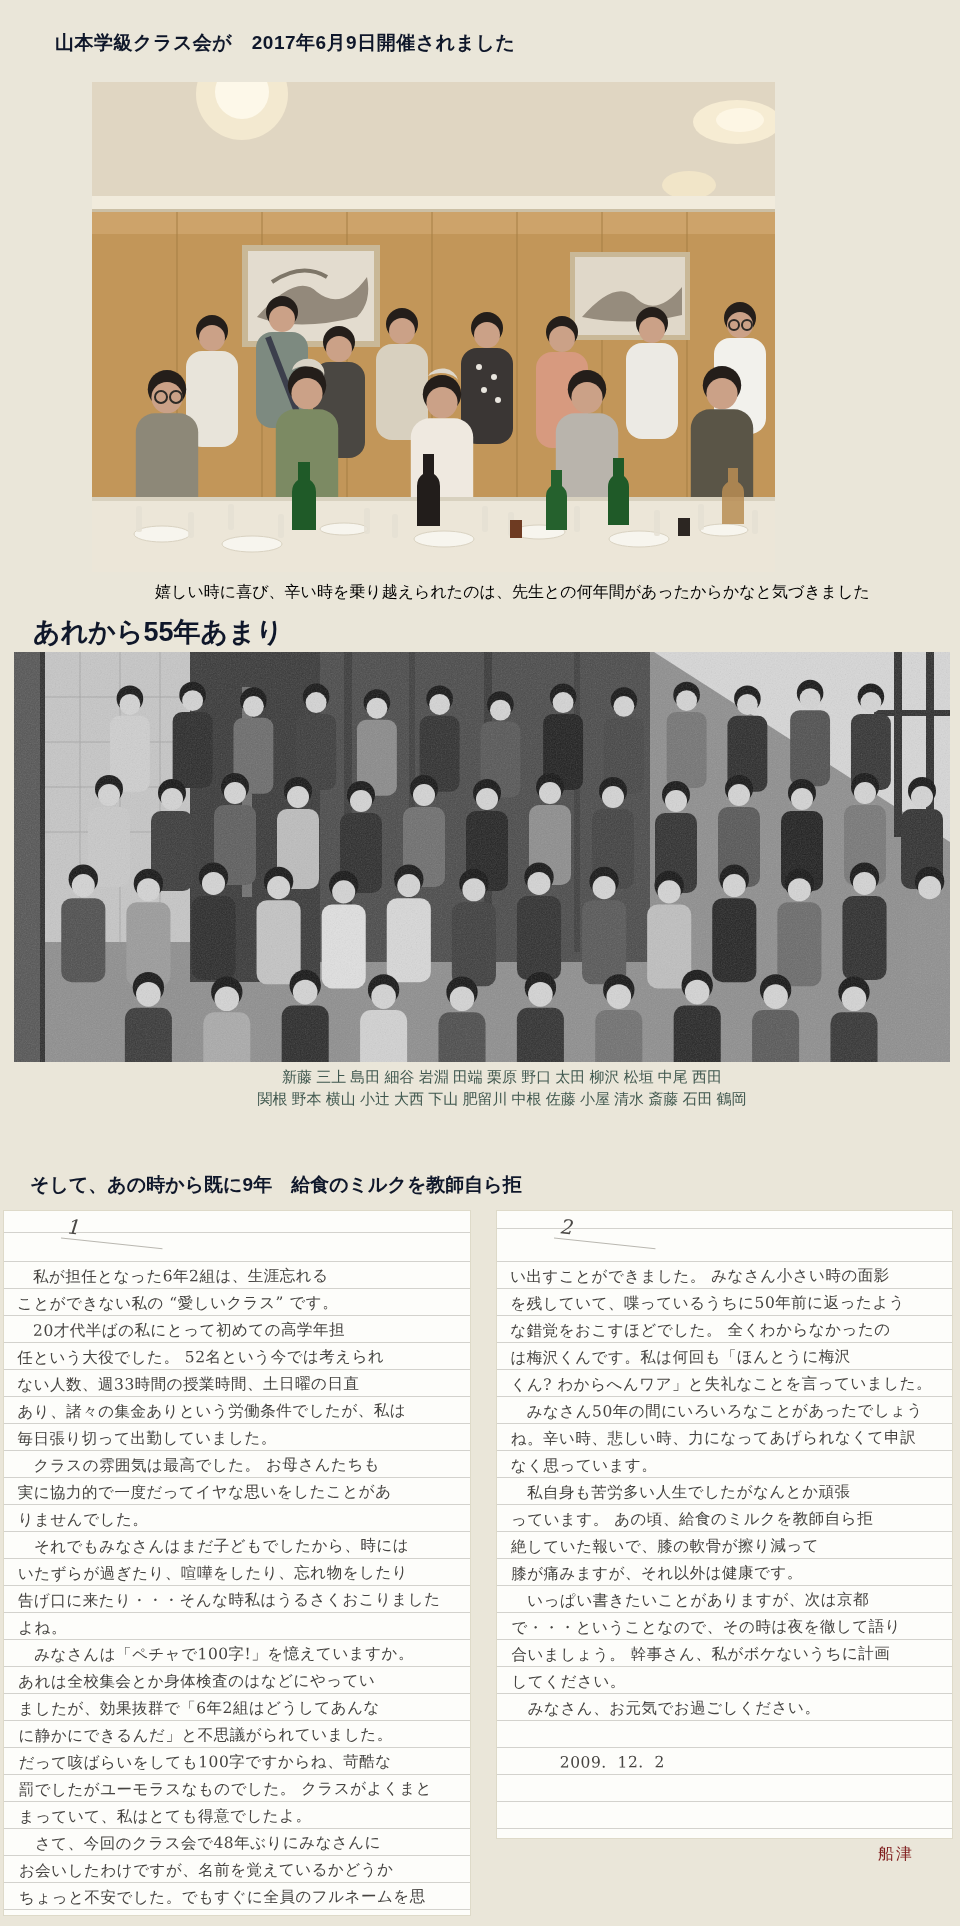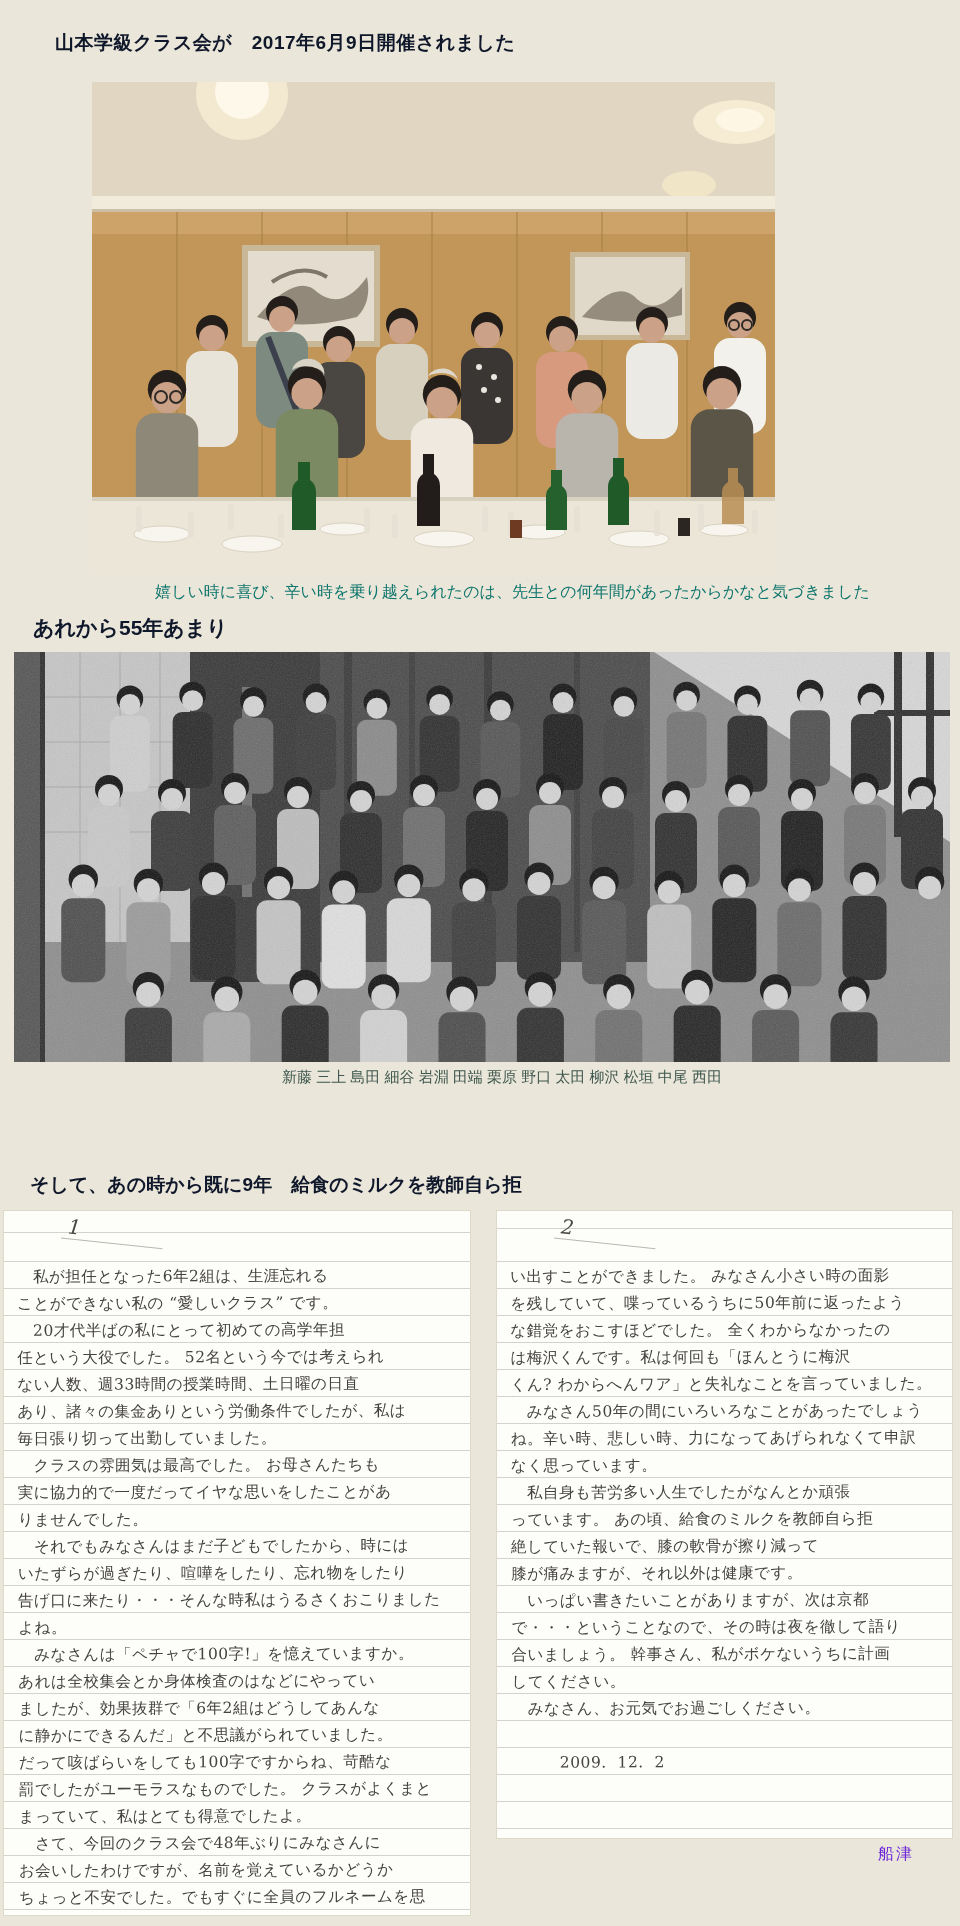--- a/index.html
+++ b/index.html
@@ -8,22 +8,22 @@
     background:#eae6d9;
     font-family:"Liberation Sans", sans-serif;
     overflow:hidden;
   }
   .abs{position:absolute;}
   .heading{
     color:#0f172a;font-weight:bold;white-space:pre;
     font-family:"Liberation Sans", sans-serif;
   }
   #main-title{left:55px;top:30px;font-size:19px;letter-spacing:.5px;}
-  #photo-caption{left:155px;top:582px;font-size:16px;color:#0f766e;white-space:pre;}
-  #heading-55years{left:33px;top:614px;font-size:21px;}
+  #photo-caption{left:155px;top:582px;font-size:16px;color:#000000;white-space:pre;}
+  #heading-55years{left:33px;top:614px;font-size:27px;}
   #heading-9years{left:30px;top:1172px;font-size:19px;}
 
   #color-photo{left:92px;top:82px;width:683px;height:490px;background:#cbb38a;}
   #bw-photo{left:14px;top:652px;width:936px;height:410px;background:#8f8f8f;}
   #color-photo svg,#bw-photo svg{display:block;width:100%;height:100%;}
 
   #names-block{
     left:0;top:1066px;width:960px;text-align:center;
     color:#3f574e;font-size:15px;line-height:22px;font-weight:500;
   }
@@ -45,21 +45,21 @@
     transform:rotate(6deg);padding-left:6px;
   }
   .letter-lines{
     position:absolute;left:14px;top:52px;right:8px;
     font-family:"DejaVu Serif", serif;
     font-size:15.5px;line-height:27px;color:#454340;
     letter-spacing:.5px;transform:rotate(-.2deg);
   }
   .letter-lines .line{white-space:pre;height:27px;overflow:hidden;}
 
-  #signature{left:878px;top:1844px;font-size:16px;color:#6d28d9;letter-spacing:2px;}
+  #signature{left:878px;top:1844px;font-size:16px;color:#7f1d1d;letter-spacing:2px;}
 </style>
 </head>
 <body>
 
 <div id="main-title" class="abs heading">山本学級クラス会が　2017年6月9日開催されました</div>
 
 <div id="color-photo" class="abs">
   <svg viewBox="0 0 683 490" preserveAspectRatio="none">
     <defs>
       <g id="adult">
@@ -291,20 +291,21 @@
       <use href="#kid" transform="translate(680,2)" color="#585858"></use>
         <use href="#kid" transform="translate(750,4)" color="#343434"></use>
     </g>
 
     <rect width="936" height="410" filter="url(#grain)" opacity="0.22"></rect>
   </svg>
 </div>
 
 <div id="names-block" class="abs">
     <div class="line">新藤 三上 島田 細谷 岩淵 田端 栗原 野口 太田 柳沢 松垣 中尾 西田</div>
+    <div class="line">関根 野本 横山 小辻 大西 下山 肥留川 中根 佐藤 小屋 清水 斎藤 石田 鶴岡</div>
   </div>
 
 <div id="heading-9years" class="abs heading">そして、あの時から既に9年　給食のミルクを教師自ら拒</div>
 
 <div id="letter-left" class="abs letter">
   <div class="page-number">1</div>
   <div class="letter-lines">
       <div class="line">　私が担任となった6年2組は、生涯忘れる</div>
       <div class="line">ことができない私の “愛しいクラス” です。</div>
       <div class="line">　20才代半ばの私にとって初めての高学年担</div>

